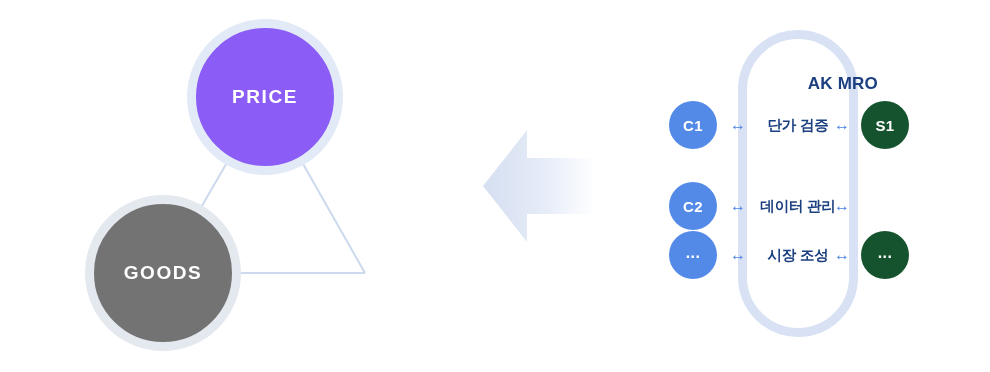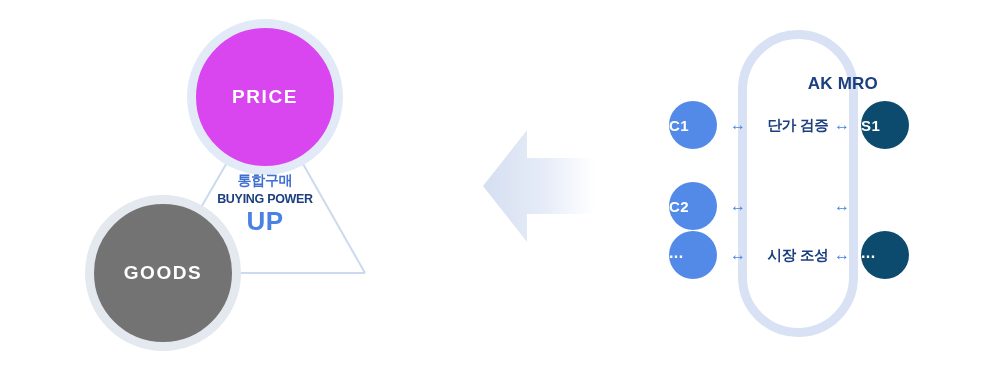--- a/index.html
+++ b/index.html
@@ -44,21 +44,21 @@
     font-weight: bold;
     letter-spacing: 1.6px;
     font-size: 19px;
     text-align: center;
   }
   #node-price {
     left: 187px;
     top: 19px;
     width: 156px;
     height: 156px;
-    background: #d946ef;
+    background: #8b5cf6;
     border: 9px solid #e2eaf7;
   }
   #node-goods {
     left: 85px;
     top: 195px;
     width: 156px;
     height: 156px;
     background: #737373;
     border: 9px solid #e4e8ef;
   }
@@ -146,32 +146,33 @@
     display: flex;
     align-items: center;
   }
   .mini-circle {
     position: absolute;
     width: 48px;
     height: 48px;
     border-radius: 50%;
     display: flex;
     align-items: center;
+    justify-content: center;
     color: #ffffff;
     font-weight: bold;
     font-size: 15px;
     letter-spacing: 0.4px;
   }
   .mini-circle.left-c {
     left: 29px;
     background: #538ae8;
   }
   .mini-circle.right-s {
     left: 221px;
-    background: #0c4a6e;
+    background: #14532d;
   }
   .mini-circle .dots {
     font-size: 16px;
     line-height: 10px;
     margin-top: -4px;
   }
   .arrow-sym {
     position: absolute;
     width: 28px;
     text-align: center;
@@ -208,25 +209,20 @@
 
     <div class="node-circle" id="node-goods">
       <span>GOODS</span>
     </div>
 
 
     <div class="node-circle" id="node-price">
       <span>PRICE</span>
     </div>
 
-    <div id="center-text">
-      <div class="ct-kor">통합구매</div>
-      <div class="ct-eng">BUYING POWER</div>
-      <div class="ct-up">UP</div>
-    </div>
   </div>
 
   <svg id="middle-arrow" viewBox="0 0 112 116" xmlns="http://www.w3.org/2000/svg">
     <defs>
       <linearGradient id="arrowGrad" x1="0" y1="0" x2="1" y2="0">
         <stop offset="0%" stop-color="#d5dff1"></stop>
         <stop offset="55%" stop-color="#e6ecf8"></stop>
         <stop offset="100%" stop-color="#ffffff"></stop>
       </linearGradient>
     </defs>
@@ -249,20 +245,21 @@
       <div class="mini-circle right-s">
         <span>S1</span>
       </div>
     </div>
 
     <div class="mro-row" style="top:182px">
       <div class="mini-circle left-c">
         <span>C2</span>
       </div>
       <div class="arrow-sym a-left">↔</div>
+      <div class="row-label">데이터 관리</div>
       <div class="arrow-sym a-right">↔</div>
     </div>
 
     <div class="mro-row" style="top:231px">
       <div class="mini-circle left-c">
         <span class="dots">...</span>
       </div>
       <div class="arrow-sym a-left">↔</div>
       <div class="row-label">시장 조성</div>
       <div class="arrow-sym a-right">↔</div>

